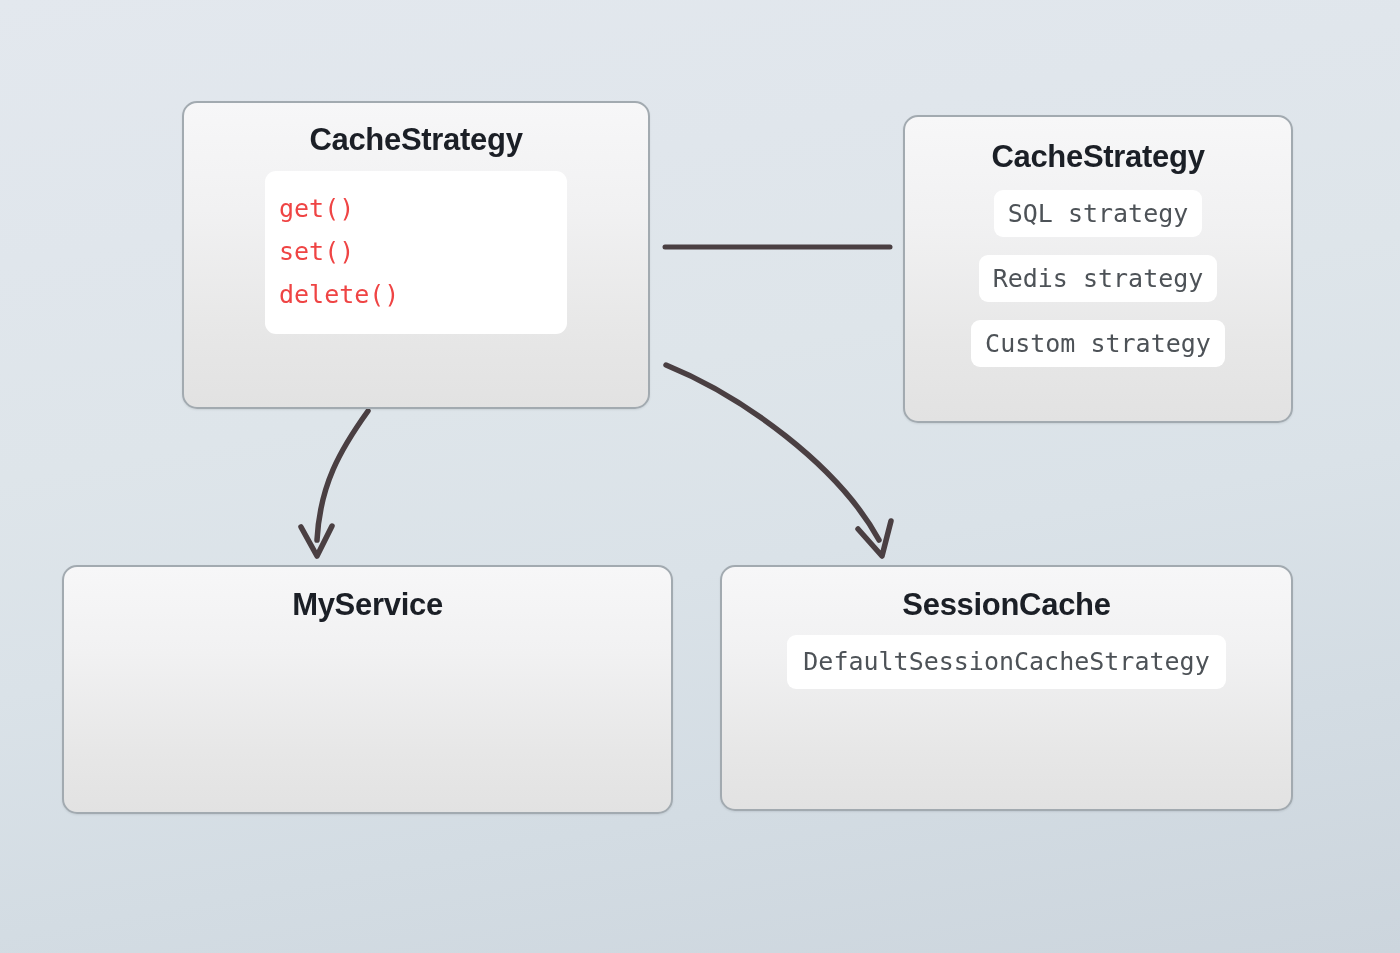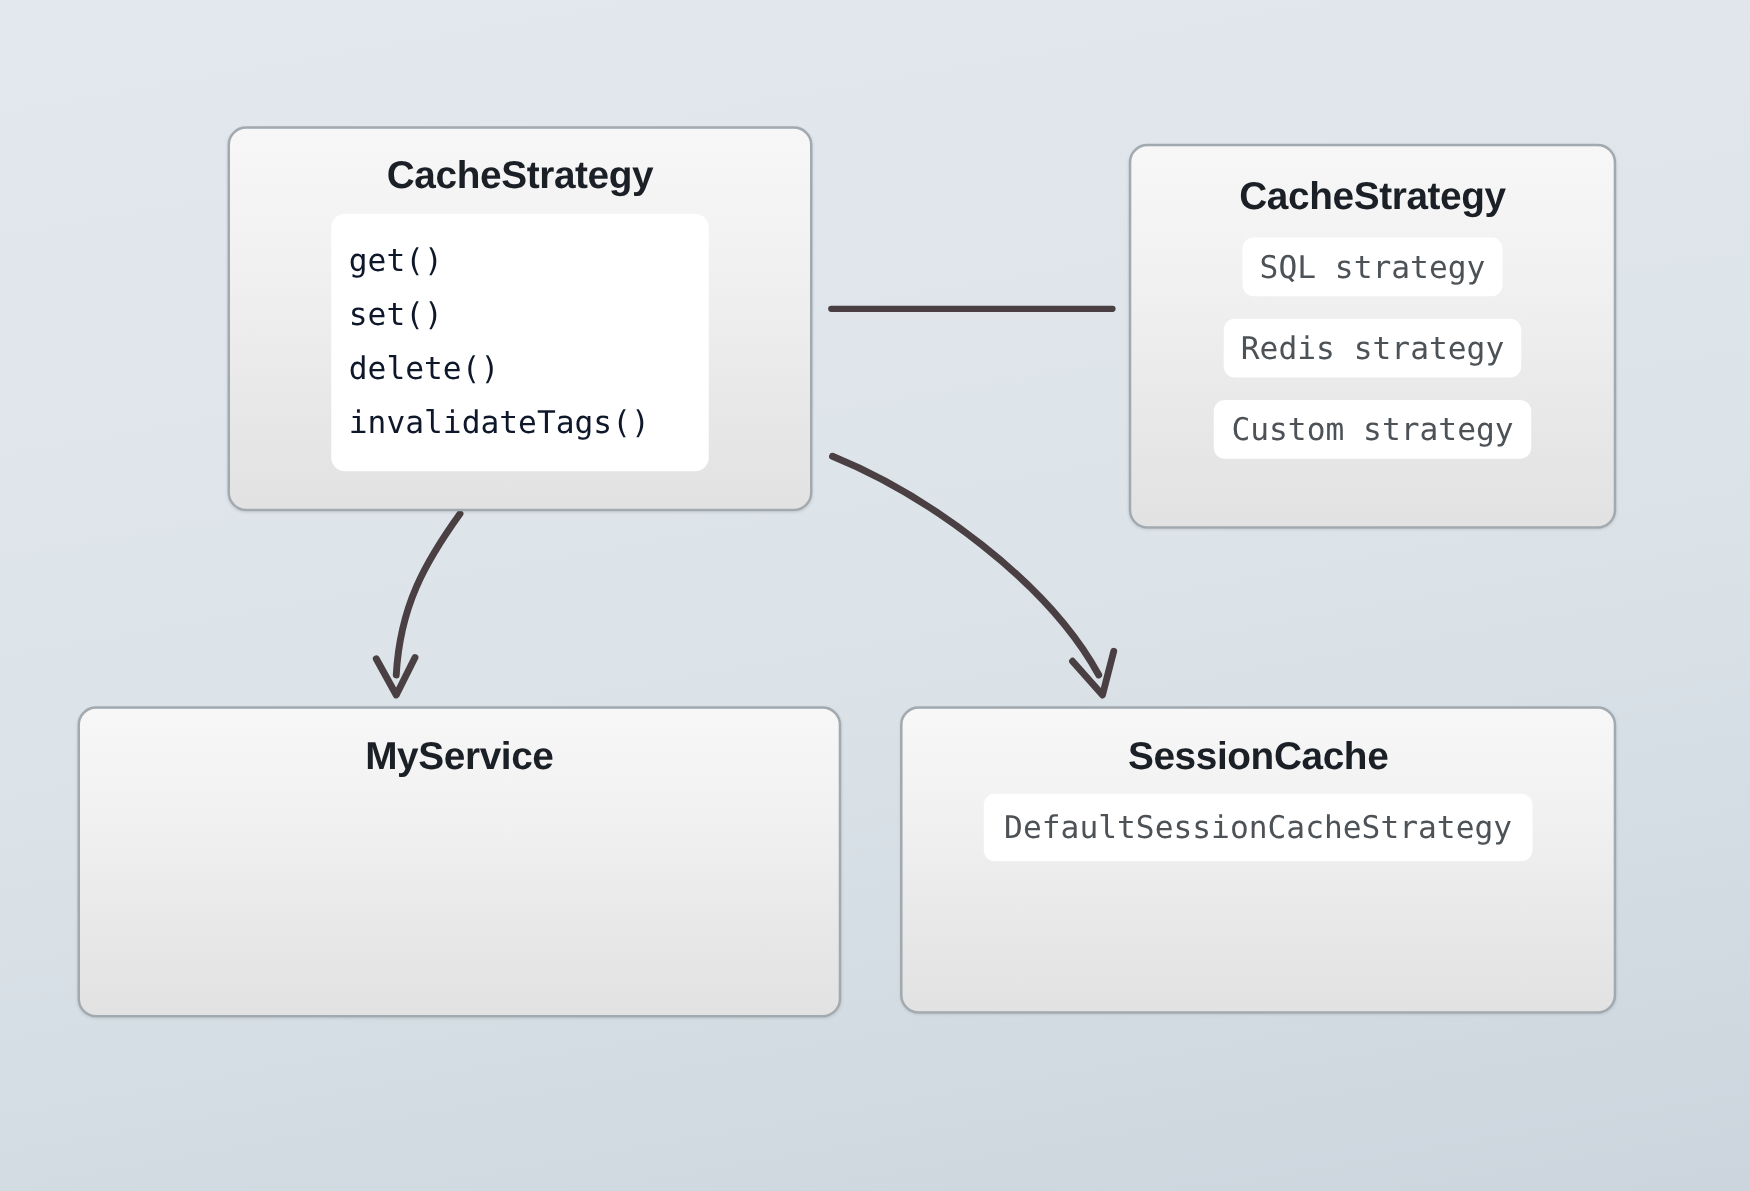--- a/index.html
+++ b/index.html
@@ -42,21 +42,21 @@
     font-weight: bold;
     color: #1b1f26;
     letter-spacing: -0.3px;
     text-align: center;
     line-height: 1;
   }
   .code-block {
     background: #ffffff;
     border-radius: 11px;
     font-family: "DejaVu Sans Mono", monospace;
-    color: #0f172a;
+    color: #ef4444;
     box-sizing: border-box;
   }
   .code-line {
     white-space: pre;
   }
   .chip {
     background: #ffffff;
     border-radius: 9px;
     font-family: "DejaVu Sans Mono", monospace;
     color: #4d5257;
@@ -149,21 +149,20 @@
       <path d="M 858 529 L 882 556 L 891 521" fill="none" stroke="#4a3f42" stroke-width="5.5" stroke-linecap="round" stroke-linejoin="round"></path>
     </g>
   </svg>
 
   <div class="card" id="card-cache-service">
     <div class="card-title">CacheStrategy</div>
     <div class="code-block">
       <div class="code-line">get()</div>
       <div class="code-line">set()</div>
       <div class="code-line">delete()</div>
-      <div class="code-line">invalidateTags()</div>
     </div>
   </div>
 
   <div class="card" id="card-cache-strategy">
     <div class="card-title">CacheStrategy</div>
     <div class="chips">
       <div class="chip">SQL strategy</div>
       <div class="chip">Redis strategy</div>
       <div class="chip">Custom strategy</div>
     </div>

